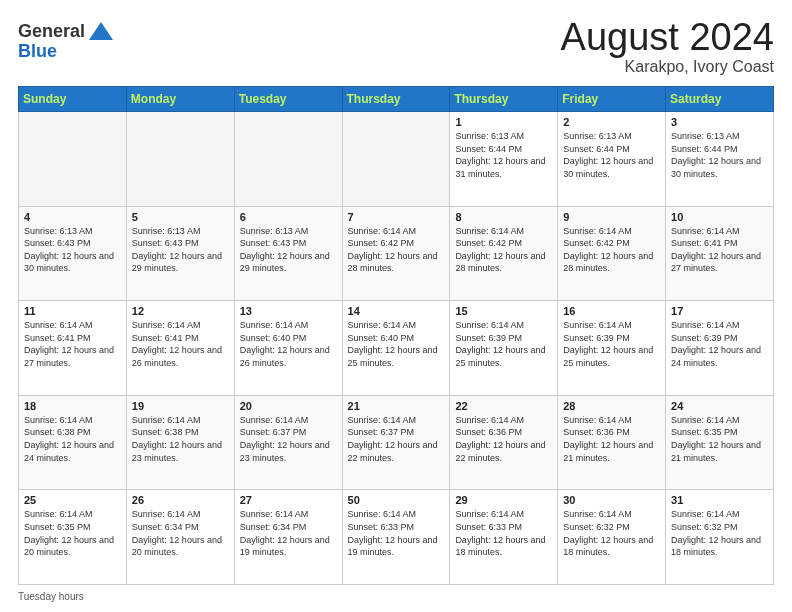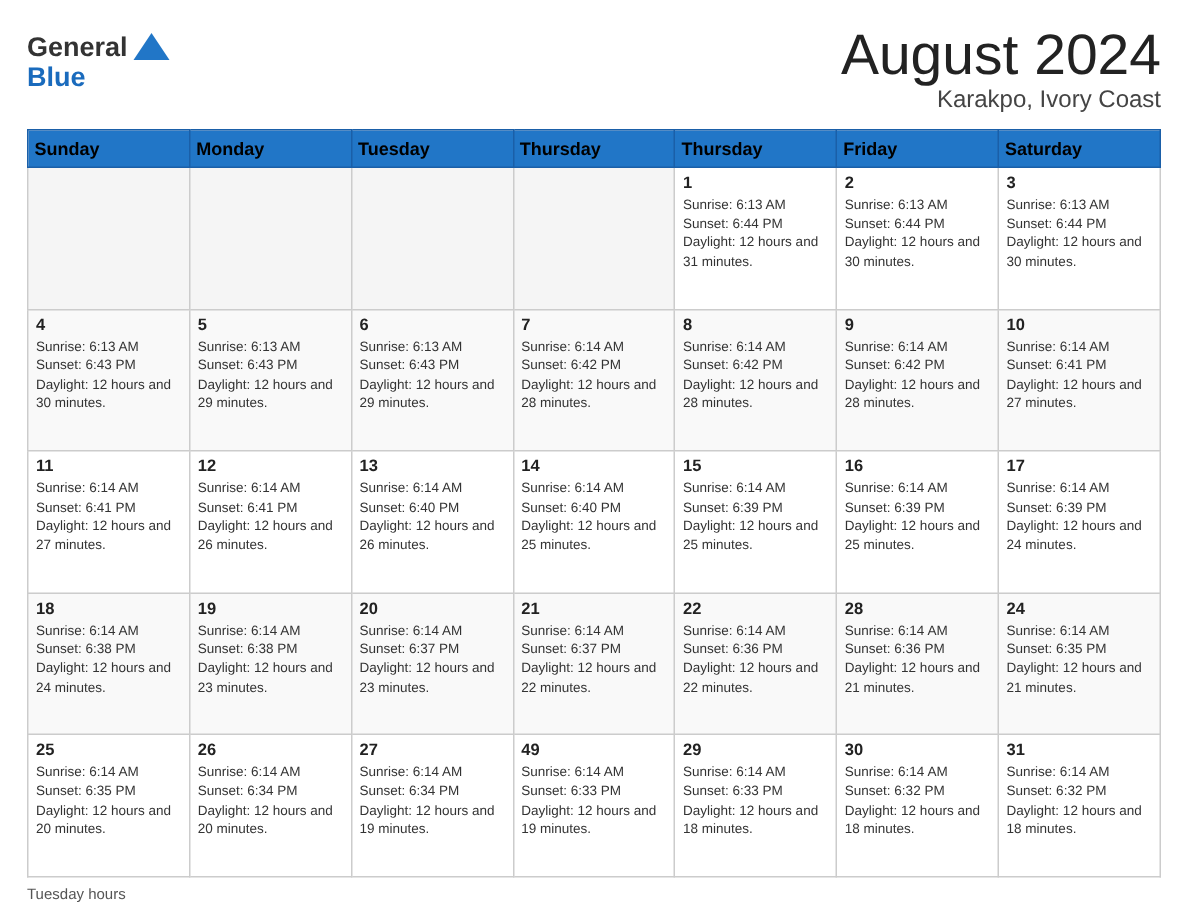--- a/index.html
+++ b/index.html
@@ -55,21 +55,21 @@
     }
     .calendar {
       flex: 1;
       border: 1px solid #ccc;
       border-collapse: collapse;
       width: 100%;
       table-layout: fixed;
     }
     .calendar th {
       background: #2176c7;
-      color: #000000;
+      color: #bef264;
       font-size: 12px;
       font-weight: bold;
       padding: 5px 4px;
       text-align: left;
       border: 1px solid #1a5fa8;
     }
     .calendar td {
       border: 1px solid #ccc;
       vertical-align: top;
       padding: 4px 5px;
@@ -308,21 +308,21 @@
 Sunset: 6:34 PM
 Daylight: 12 hours and 20 minutes.</div>
           </td>
           <td>
             <span class="day-number">27</span>
             <div class="day-info" style="white-space: pre-line;">Sunrise: 6:14 AM
 Sunset: 6:34 PM
 Daylight: 12 hours and 19 minutes.</div>
           </td>
           <td>
-            <span class="day-number">49</span>
+            <span class="day-number">50</span>
             <div class="day-info" style="white-space: pre-line;">Sunrise: 6:14 AM
 Sunset: 6:33 PM
 Daylight: 12 hours and 19 minutes.</div>
           </td>
           <td>
             <span class="day-number">29</span>
             <div class="day-info" style="white-space: pre-line;">Sunrise: 6:14 AM
 Sunset: 6:33 PM
 Daylight: 12 hours and 18 minutes.</div>
           </td>

